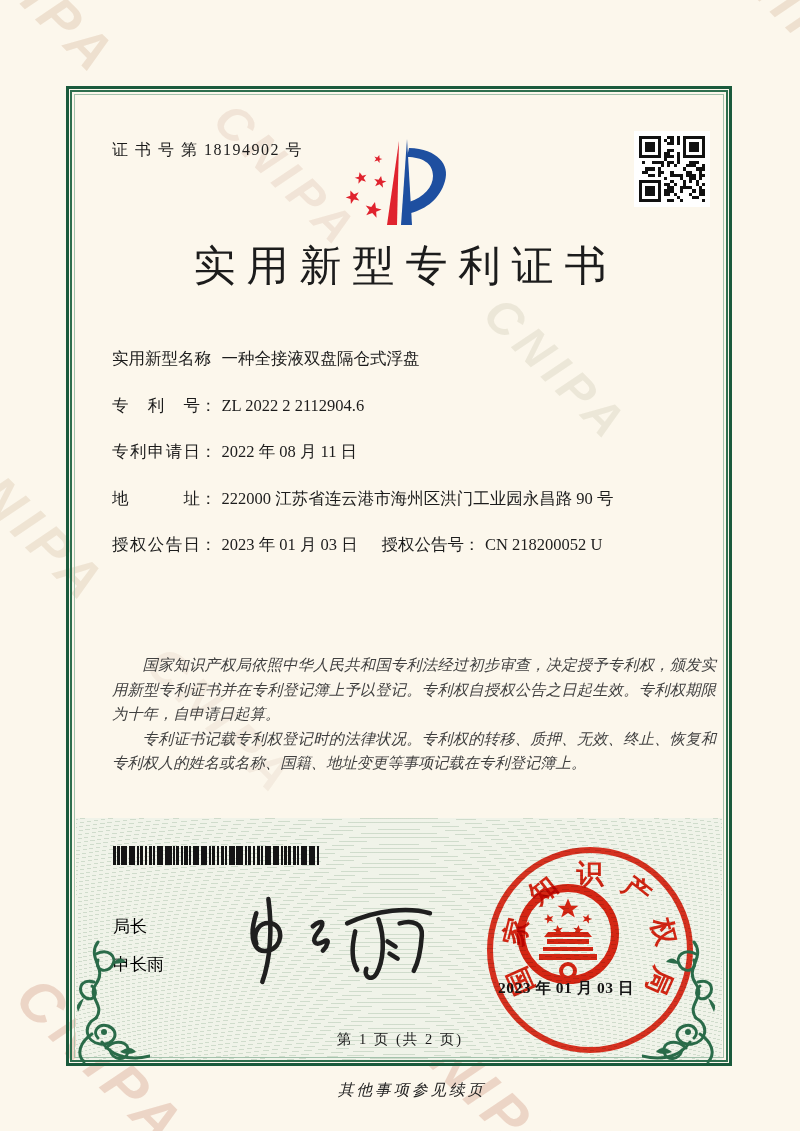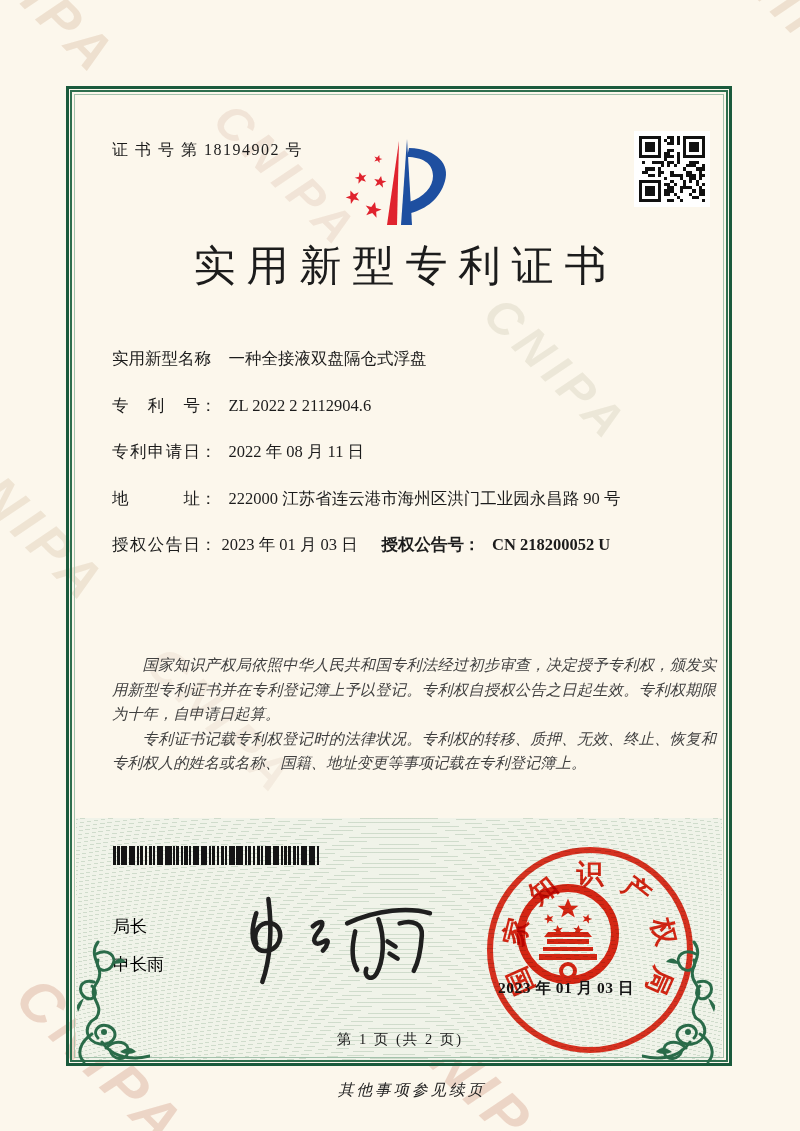--- a/index.html
+++ b/index.html
@@ -46,23 +46,23 @@
   .qr{position:absolute;left:634px;top:131px;width:76px;height:76px;background:#fff;
       padding:5px;box-sizing:border-box;z-index:2;}
   .qr svg{width:100%;height:100%;display:block;}
   .title{position:absolute;left:0;top:238px;width:100%;text-align:center;
     font-size:42px;font-weight:normal;letter-spacing:11px;text-indent:11px;z-index:2;}
   
   .fields{position:absolute;left:112px;top:350px;width:616px;z-index:2;}
   .field-row{height:17px;line-height:17px;margin-bottom:29.5px;font-size:16.5px;white-space:nowrap;}
   .lbl{display:inline-block;width:88px;text-align:justify;text-align-last:justify;vertical-align:top;}
   .lbl2{display:inline-block;width:82px;text-align:justify;text-align-last:justify;vertical-align:top;}
-  .val{margin-left:12px;text-align:center;}
+  .val{margin-left:5px;text-align:center;}
   .val-inline{display:inline-block;width:146px;margin-left:5px;}
-  .pair2{margin-left:14px;font-weight:bold;}
+  .pair2{margin-left:14px;}
   
   .paras{position:absolute;left:112px;top:653px;width:604px;z-index:2;text-align:justify;}
   .paras p{margin:0;text-indent:2em;font-size:15.3px;line-height:24.5px;font-style:italic;color:#404040;}
   
   .barcode{position:absolute;left:113px;top:846px;width:207px;height:19px;z-index:2;
     background-image:
       repeating-linear-gradient(90deg,#141414 0 2px,rgba(0,0,0,0) 2px 4px),
       repeating-linear-gradient(90deg,#141414 0 3px,rgba(0,0,0,0) 3px 9px),
       repeating-linear-gradient(90deg,rgba(0,0,0,0) 0 6px,#141414 6px 7px,rgba(0,0,0,0) 7px 13px);
   }

